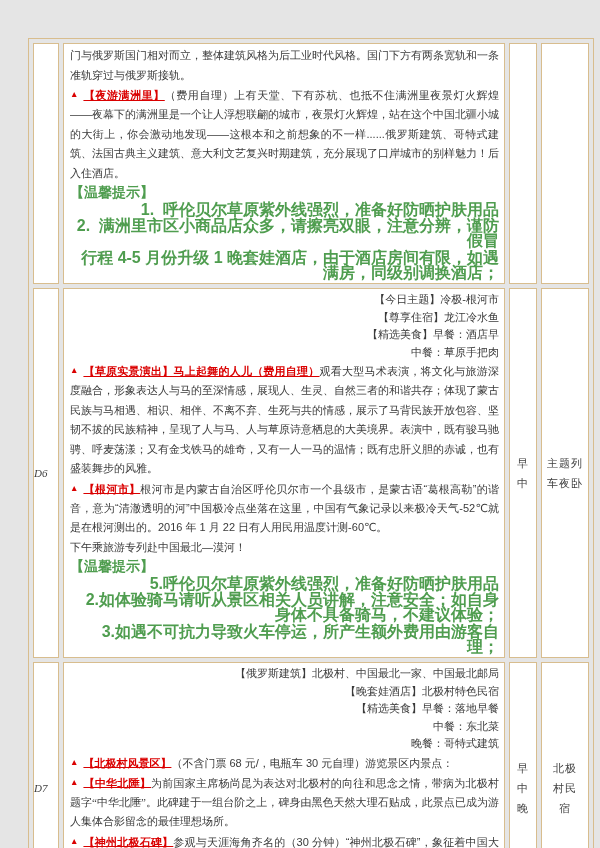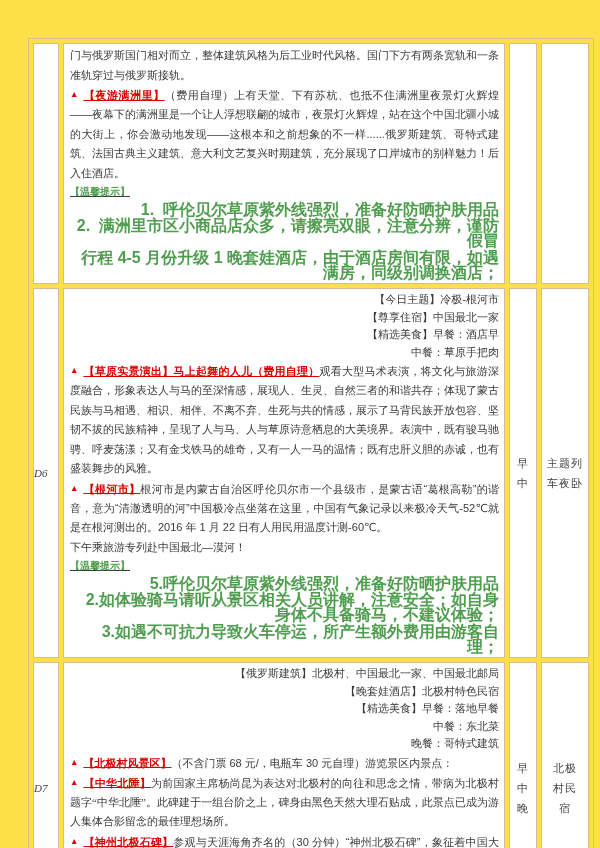--- a/index.html
+++ b/index.html
@@ -8,21 +8,21 @@
     --green:#4f9d4f;
     --ink:#3a3a3a;
   }
   html,body{margin:0;padding:0;}
   body{
     width:600px;height:848px;background:#ffffff;overflow:hidden;
     font-family:"Liberation Sans","DejaVu Sans",sans-serif;
   }
   .page{
     width:600px;height:848px;box-sizing:border-box;
-    padding:38px 44px 0 28px;position:relative;background:#fde047;
+    padding:38px 44px 0 28px;position:relative;background:#e5e5e5;
   }
   table.itinerary{
     border-collapse:separate;border-spacing:4px;
     border:1px solid var(--border);
     table-layout:fixed;width:566px;
   }
   td{
     border:1px solid var(--border);
     vertical-align:top;background:#fff;padding:0;box-sizing:border-box;
   }
@@ -39,21 +39,21 @@
   tr:nth-child(1) td{height:197px;}
   tr:nth-child(2) td{height:326px;}
   tr:nth-child(3) td{height:236px;}
   .para{
     font-size:11px;line-height:19.5px;color:var(--ink);
     text-align:justify;white-space:pre-wrap;margin:0;
   }
   .para.label{line-height:17.5px;text-align:right;}
   .para.indent{padding-left:66px;}
   .para.serif{font-family:"Liberation Serif","DejaVu Serif",serif;}
-  .para.tip-title{font-size:10px;line-height:16px;margin-top:1px;text-align:left;text-decoration:underline;}
+  .para.tip-title{font-size:14px;line-height:16px;margin-top:1px;text-align:left;}
   .para.tip{font-size:16px;line-height:15px;margin:1.5px 0;text-align:right;}
   .seg-red{color:var(--red);font-weight:bold;text-decoration:underline;}
   .seg-green{color:var(--green);font-weight:bold;}
   .seg-plain{color:var(--ink);}
   .marker{
     color:var(--red);font-size:8.5px;margin-right:5px;
     vertical-align:1.5px;display:inline-block;
   }
 </style>
 </head>
@@ -82,21 +82,21 @@
           </td>
           <td class="meal-cell"></td>
           <td class="lodging-cell"></td>
         </tr>
         <tr>
           <td class="day-cell">
             <div>D6</div>
           </td>
           <td class="content-cell">
             <div class="para label"><span class="seg-plain">【今日主题】冷极-根河市</span></div>
-            <div class="para label"><span class="seg-plain">【尊享住宿】中国最北一家</span></div>
+            <div class="para label"><span class="seg-plain">【尊享住宿】龙江冷水鱼</span></div>
             <div class="para label"><span class="seg-plain">【精选美食】早餐：酒店早</span></div>
             <div class="para label indent"><span class="seg-plain">中餐：草原手把肉</span></div>
             <div class="para body"><span class="marker">▲</span><span class="seg-red">【草原实景演出】马上起舞的人儿（费用自理）</span><span class="seg-plain">观看大型马术表演，将文化与旅游深度融合，形象表达人与马的至深情感，展现人、生灵、自然三者的和谐共存；体现了蒙古民族与马相遇、相识、相伴、不离不弃、生死与共的情感，展示了马背民族开放包容、坚韧不拔的民族精神，呈现了人与马、人与草原诗意栖息的大美境界。表演中，既有骏马驰骋、呼麦荡漾；又有金戈铁马的雄奇，又有一人一马的温情；既有忠肝义胆的赤诚，也有盛装舞步的风雅。</span></div>
             <div class="para body"><span class="marker">▲</span><span class="seg-red">【根河市】</span><span class="seg-plain">根河市是内蒙古自治区呼伦贝尔市一个县级市，是蒙古语“葛根高勒”的谐音，意为“清澈透明的河”中国极冷点坐落在这里，中国有气象记录以来极冷天气-52℃就是在根河测出的。2016 年 1 月 22 日有人用民用温度计测-60℃。</span></div>
             <div class="para body"><span class="seg-plain">下午乘旅游专列赴中国最北—漠河！</span></div>
             <div class="para tip-title"><span class="seg-green">【温馨提示】</span></div>
             <div class="para tip"><span class="seg-green">5.呼伦贝尔草原紫外线强烈，准备好防晒护肤用品</span></div>
             <div class="para tip"><span class="seg-green">2.如体验骑马请听从景区相关人员讲解，注意安全；如自身身体不具备骑马，不建议体验；</span></div>
             <div class="para tip"><span class="seg-green">3.如遇不可抗力导致火车停运，所产生额外费用由游客自理；</span></div>
           </td>

